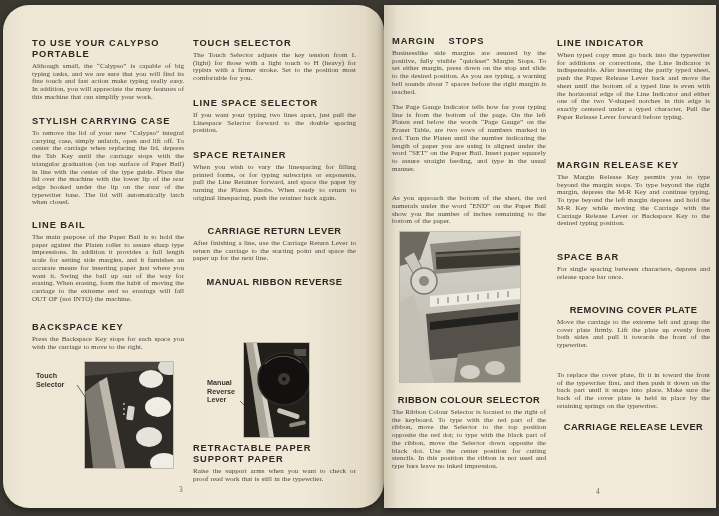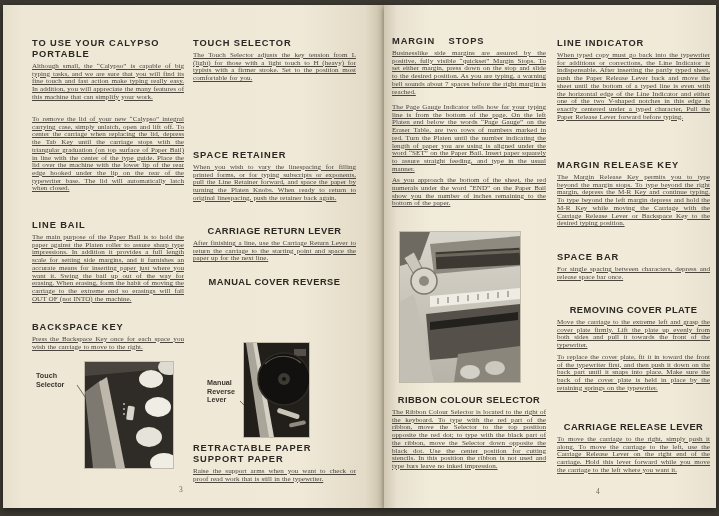--- a/index.html
+++ b/index.html
@@ -8,38 +8,39 @@
     background:#3b3831;
     font-family:"Liberation Serif", serif;
   }
   .page{
     position:absolute;top:5px;height:503px;
     box-shadow:0 2px 6px rgba(0,0,0,.45);
   }
   .page-left{
     left:3px;width:381px;
     background:linear-gradient(90deg,#e6dfcc 0%,#eee7d6 5%,#f0e9d8 78%,#e3dbc7 95%,#c9c0a8 100%);
+    border-radius:26px;
   }
   .page-right{
     left:384px;width:332px;
     background:linear-gradient(90deg,#cfc7b2 0%,#e8e1cf 4%,#f1ebda 14%,#f1ead9 86%,#e8e1cf 100%);
   }
   .sec{position:absolute;}
   .sec h2{
     font-family:"Liberation Sans", sans-serif;
     font-weight:bold;font-size:9.3px;line-height:11px;
     letter-spacing:.9px;color:#2b2823;margin:0 0 3px 0;
   }
   .sec h2.ls-tight{letter-spacing:.45px;text-align:center;}
   .sec h2.ws-wide{word-spacing:10px;}
   .sec p{
     margin:0;font-size:7.1px;line-height:7.7px;color:#4a463e;
-    text-align:justify;word-spacing:.4px;text-decoration:underline;
-  }
-  .sec p + p{margin-top:4px;}
+    text-align:justify;word-spacing:.4px;
+  }
+  .sec p + p{margin-top:22px;}
   .figure{position:absolute;}
   .photo{position:absolute;top:0;display:block;box-shadow:0 0 0 1px rgba(60,55,45,.25);}
   .photo-label{
     position:absolute;
     font-family:"Liberation Sans", sans-serif;font-weight:bold;
     font-size:7.2px;line-height:8.6px;color:#3a362f;
   }
   .pointer{position:absolute;left:0;top:0;pointer-events:none;}
   .pagenum{
     position:absolute;font-size:7.5px;color:#6d675a;
@@ -52,31 +53,32 @@
 <div class="spread">
 
   <div class="page page-left">
 
     <section class="sec" style="left:29px;top:33px;width:152px">
       <h2>TO USE YOUR CALYPSO PORTABLE</h2>
       <p>Although small, the “Calypso” is capable of big typing tasks, and we are sure that you will find its fine touch and fast action make typing really easy. In addition, you will appreciate the many features of this machine that can simplify your work.</p>
     </section>
 
     <section class="sec" style="left:29px;top:111px;width:152px">
+      <h2>STYLISH CARRYING CASE</h2>
       <p>To remove the lid of your new “Calypso” integral carrying case, simply unlatch, open and lift off. To center the carriage when replacing the lid, depress the Tab Key until the carriage stops with the triangular graduation (on top surface of Paper Bail) in line with the center of the type guide. Place the lid over the machine with the lower lip of the rear edge hooked under the lip on the rear of the typewriter base. The lid will automatically latch when closed.</p>
     </section>
 
     <section class="sec" style="left:29px;top:215px;width:152px">
       <h2>LINE BAIL</h2>
       <p>The main purpose of the Paper Bail is to hold the paper against the Platen roller to assure sharp type impressions. In addition it provides a full length scale for setting side margins, and it furnishes an accurate means for inserting paper just where you want it. Swing the bail up out of the way for erasing. When erasing, form the habit of moving the carriage to the extreme end so erasings will fall OUT OF (not INTO) the machine.</p>
     </section>
 
     <section class="sec" style="left:29px;top:317px;width:152px">
       <h2>BACKSPACE KEY</h2>
-      <p>Press the Backspace Key once for each space you wish the carriage to move to the right.</p>
+      <p>Press the Backspace Key stops for each space you wish the carriage to move to the right.</p>
     </section>
 
     <div class="figure" style="left:29px;top:357px;width:152px;height:110px">
       <div class="photo-label" style="left:4px;top:10px;width:44px">Touch Selector</div>
       <svg class="pointer" width="152" height="110">
         <line x1="45" y1="23" x2="62" y2="48" stroke="#4b4必" stroke-width="0"></line>
         <line x1="45" y1="23" x2="62" y2="48" stroke="#4b473f" stroke-width="0.8"></line>
       </svg>
       <svg class="photo" style="left:53px" width="88" height="106" viewBox="0 0 88 106">
         <rect width="88" height="106" fill="#2f2c27"></rect>
@@ -93,33 +95,37 @@
         <circle cx="39" cy="47" r="0.9" fill="#cfccc3"></circle>
         <circle cx="39" cy="52" r="0.9" fill="#cfccc3"></circle>
       </svg>
     </div>
 
     <section class="sec" style="left:190px;top:33px;width:163px">
       <h2>TOUCH SELECTOR</h2>
       <p>The Touch Selector adjusts the key tension from L (light) for those with a light touch to H (heavy) for typists with a firmer stroke. Set to the position most comfortable for you.</p>
     </section>
 
+    <section class="sec" style="left:190px;top:93px;width:163px">
+      <h2>LINE SPACE SELECTOR</h2>
+      <p>If you want your typing two lines apart, just pull the Linespace Selector forward to the double spacing position.</p>
+    </section>
 
     <section class="sec" style="left:190px;top:145px;width:163px">
       <h2>SPACE RETAINER</h2>
       <p>When you wish to vary the linespacing for filling printed forms, or for typing subscripts or exponents, pull the Line Retainer forward, and space the paper by turning the Platen Knobs. When ready to return to original linespacing, push the retainer back again.</p>
     </section>
 
     <section class="sec" style="left:190px;top:221px;width:163px">
       <h2 class="ls-tight">CARRIAGE RETURN LEVER</h2>
       <p>After finishing a line, use the Carriage Return Lever to return the carriage to the starting point and space the paper up for the next line.</p>
     </section>
 
     <section class="sec" style="left:190px;top:272px;width:163px">
-      <h2 class="ls-tight">MANUAL COVER REVERSE</h2>
+      <h2 class="ls-tight">MANUAL RIBBON REVERSE</h2>
     </section>
 
     <div class="figure" style="left:190px;top:338px;width:163px;height:96px">
       <div class="photo-label" style="left:14px;top:36px;width:36px">Manual Reverse Lever</div>
       <svg class="pointer" width="163" height="96">
         <line x1="47" y1="58" x2="62" y2="73" stroke="#4b473f" stroke-width="0.8"></line>
       </svg>
       <svg class="photo" style="left:51px" width="65" height="94" viewBox="0 0 65 94">
         <rect width="65" height="94" fill="#221f1a"></rect>
         <polygon points="2,0 11,0 28,94 16,94" fill="#a9a598"></polygon>
@@ -212,19 +218,18 @@
     </section>
 
     <section class="sec" style="left:173px;top:300px;width:153px">
       <h2 class="ls-tight">REMOVING COVER PLATE</h2>
       <p>Move the carriage to the extreme left and grasp the cover plate firmly. Lift the plate up evenly from both sides and pull it towards the front of the typewriter.</p>
       <p>To replace the cover plate, fit it in toward the front of the typewriter first, and then push it down on the back part until it snaps into place. Make sure the back of the cover plate is held in place by the retaining springs on the typewriter.</p>
     </section>
 
     <section class="sec" style="left:173px;top:417px;width:153px">
       <h2 class="ls-tight">CARRIAGE RELEASE LEVER</h2>
-      <p>To move the carriage to the right, simply push it along. To move the carriage to the left, use the Carriage Release Lever on the right end of the carriage. Hold this lever forward while you move the carriage to the left where you want it.</p>
     </section>
 
     <div class="pagenum" style="left:212px;top:482px">4</div>
   </div>
 
 </div>
 
 </body></html>

